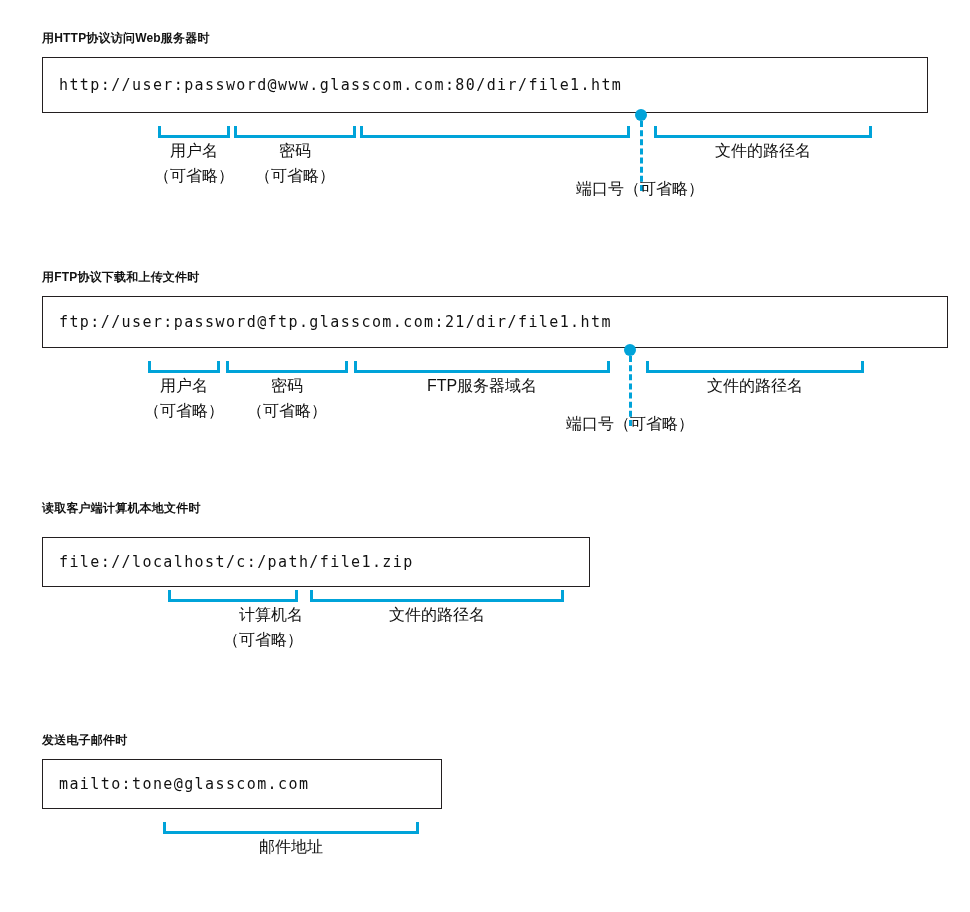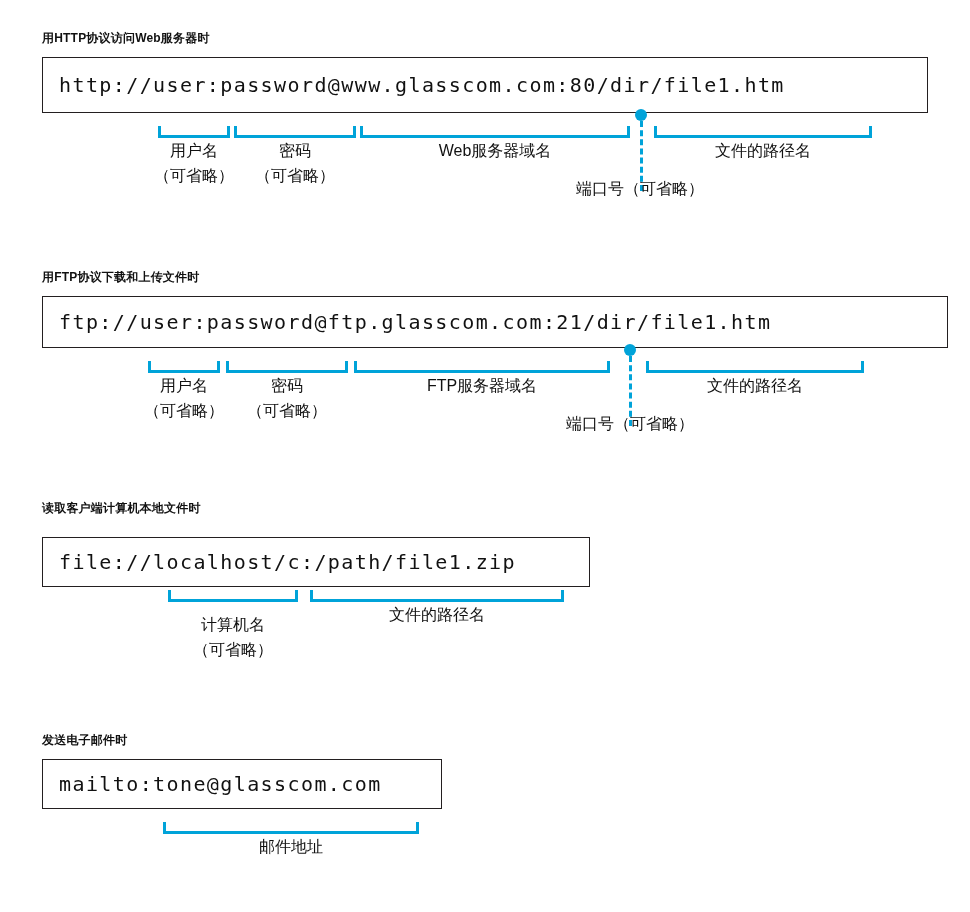--- a/index.html
+++ b/index.html
@@ -34,21 +34,21 @@
     margin-left: 42px;
     margin-bottom: 10px;
     letter-spacing: 0.2px;
   }
 
   .url-box {
     box-sizing: border-box;
     border: 1px solid #231f20;
     background: #ffffff;
     font-family: "DejaVu Sans Mono", monospace;
-    font-size: 20px;
+    font-size: 15px;
     letter-spacing: 1.4px;
     color: #111111;
     display: flex;
     align-items: center;
     padding-left: 16px;
     margin-left: 42px;
   }
 
   .annot-layer {
     position: absolute;
@@ -111,23 +111,20 @@
       <div class="dashline" style="left:640px;top:91px;height:70px;"></div>
 
       <div class="annot-label" style="left:124px;top:108px;width:140px;">
         <div>用户名</div>
         <div>（可省略）</div>
       </div>
       <div class="annot-label" style="left:225px;top:108px;width:140px;">
         <div>密码</div>
         <div>（可省略）</div>
       </div>
-      <div class="annot-label" style="left:380px;top:108px;width:230px;">
-        <div>Web服务器域名</div>
-      </div>
       <div class="annot-label" style="left:648px;top:108px;width:230px;">
         <div>文件的路径名</div>
       </div>
       <div class="annot-label" style="left:520px;top:146px;width:240px;">
         <div>端口号（可省略）</div>
       </div>
     </div>
   </div>
 
   <div class="section" style="top:269px;">
@@ -164,21 +161,21 @@
   </div>
 
   <div class="section" style="top:500px;">
     <div class="section-title">读取客户端计算机本地文件时</div>
     <div class="url-box" style="width:548px;height:50px;margin-top:20px;">file://localhost/c:/path/file1.zip</div>
 
     <div class="annot-layer" style="height:150px;">
       <div class="bracket" style="left:168px;top:90px;width:130px;"></div>
       <div class="bracket" style="left:310px;top:90px;width:254px;"></div>
 
-      <div class="annot-label" style="left:163px;top:112px;width:140px;">
+      <div class="annot-label" style="left:163px;top:102px;width:140px;text-align:right;">
         <div>计算机名</div>
         <div>（可省略）</div>
       </div>
       <div class="annot-label" style="left:322px;top:102px;width:230px;">
         <div>文件的路径名</div>
       </div>
     </div>
   </div>
 
   <div class="section" style="top:732px;">

